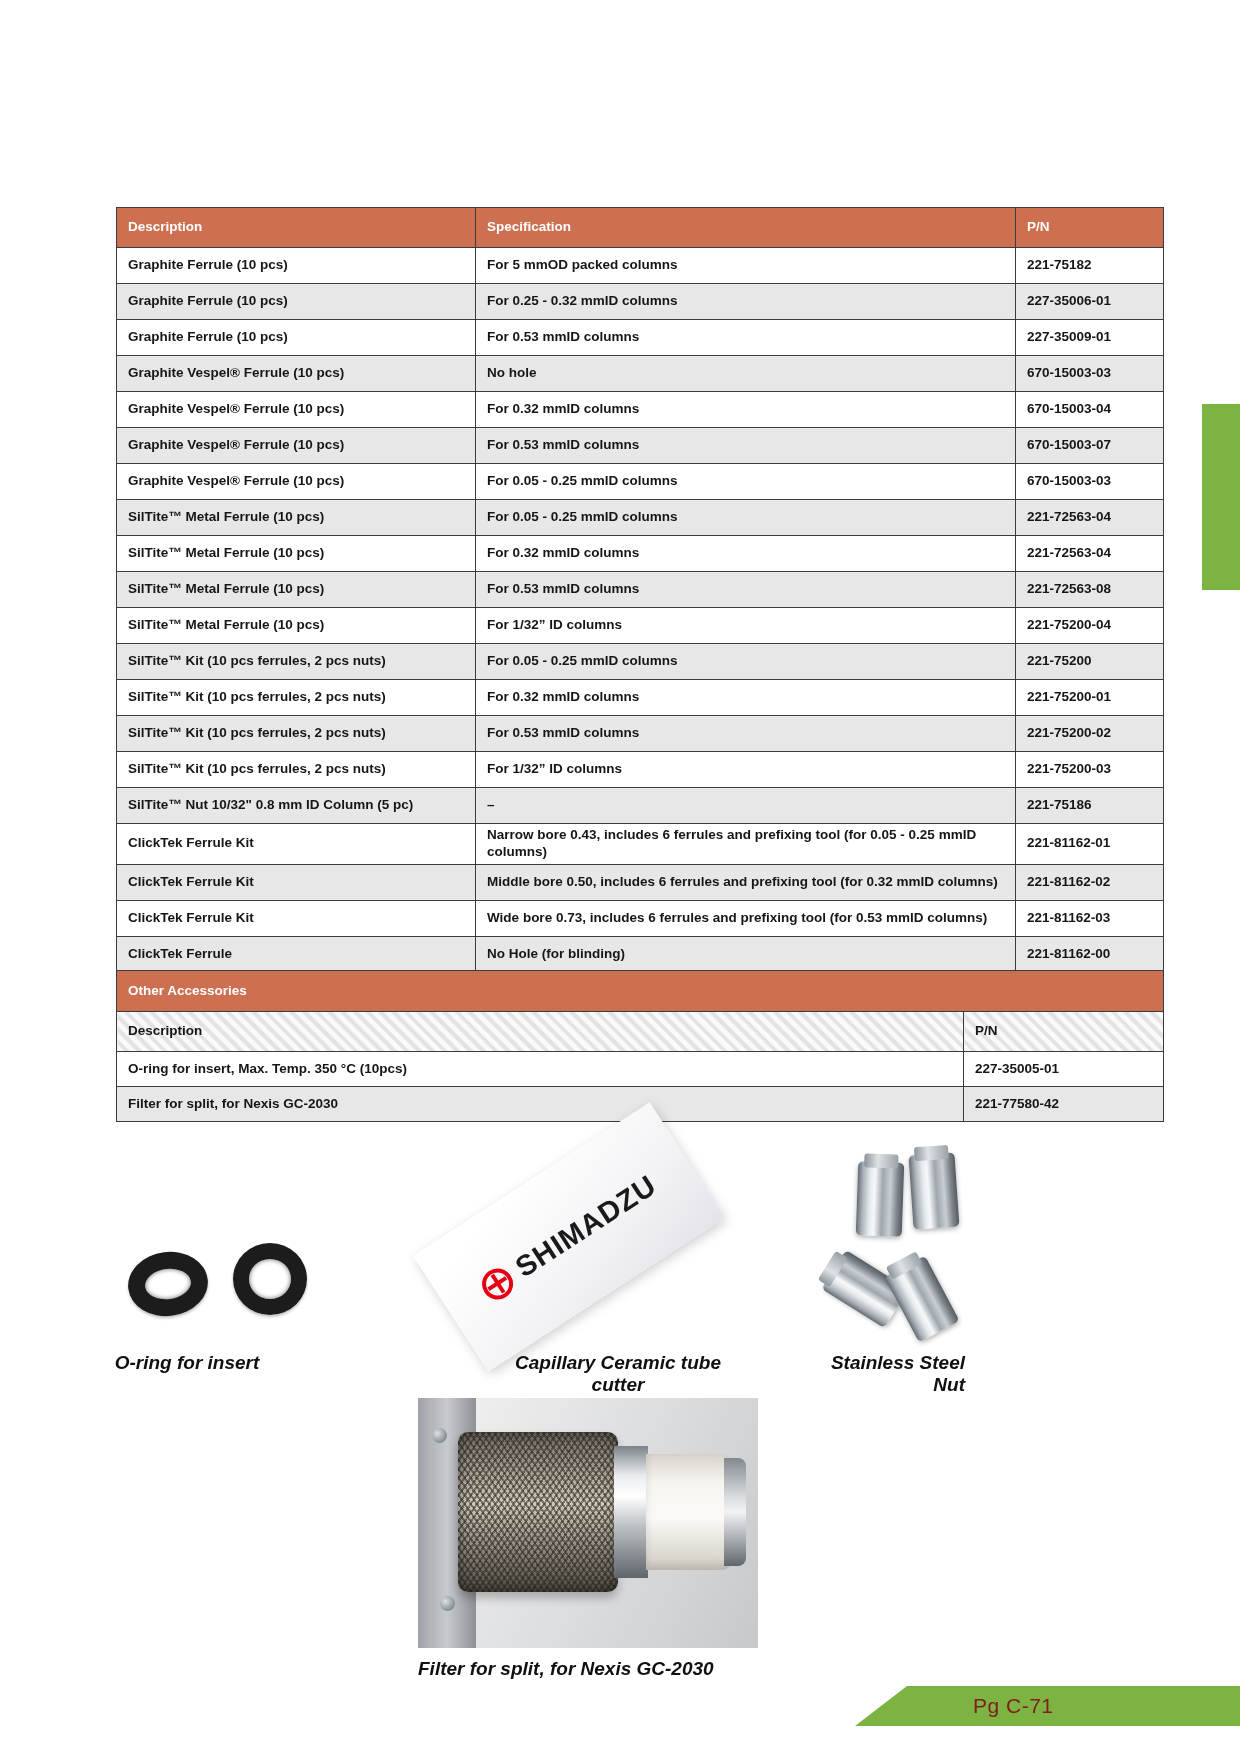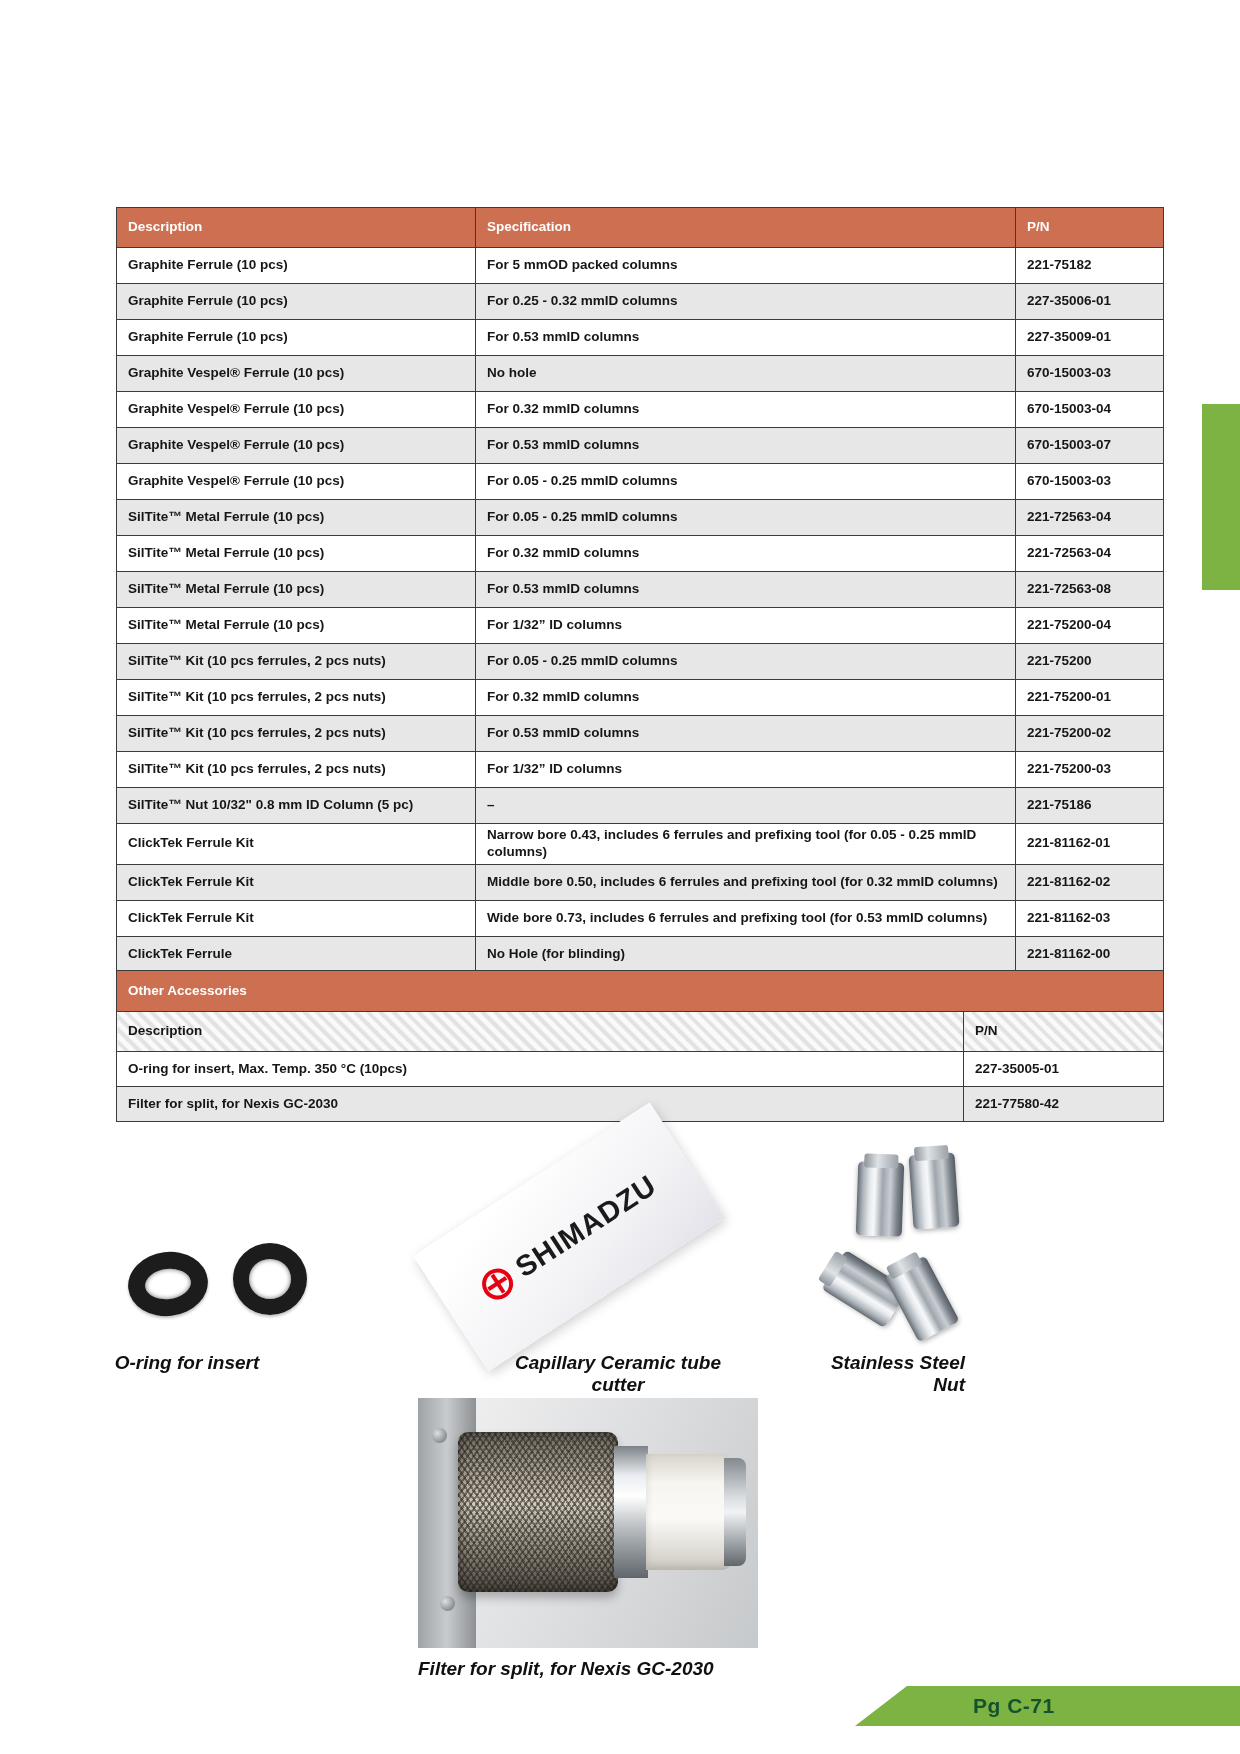--- a/index.html
+++ b/index.html
@@ -21,21 +21,21 @@
         background:repeating-linear-gradient(45deg,#fafafa 0 5px,#e2e2e2 5px 9px);}
   .acc-tbl tbody td{height:28px;background:#fff;}
   .acc-tbl tbody tr:nth-child(even) td{background:#e7e7e7;}
 
   
   .side-tab{position:absolute;right:0;top:404px;width:38px;height:186px;background:#7cb342;}
 
   
   .page-banner{position:absolute;right:0;top:1686px;width:385px;height:40px;background:#7cb342;
         clip-path:polygon(0 100%,52px 0,100% 0,100% 100%);display:flex;align-items:center;}
-  .page-banner span{color:#14532d;font-size:21px;font-weight:bold;margin-left:118px;letter-spacing:.5px;}
+  .page-banner span{color:#7f1d1d;font-size:21px;font-weight:normal;margin-left:118px;letter-spacing:.5px;}
 
   
   .fig-cap{position:absolute;font-size:19px;font-weight:bold;font-style:italic;color:#101010;}
 
   
   .oring{position:absolute;box-sizing:border-box;border-radius:50%;background:transparent;
         border:17px solid #1c1c1c;box-shadow:inset 0 0 5px rgba(0,0,0,.6),0 2px 3px rgba(0,0,0,.25);}
   .oring.r1{left:128px;top:1252px;width:80px;height:64px;transform:rotate(-7deg);}
   .oring.r2{left:233px;top:1243px;width:74px;height:72px;border-width:16px;}
 

